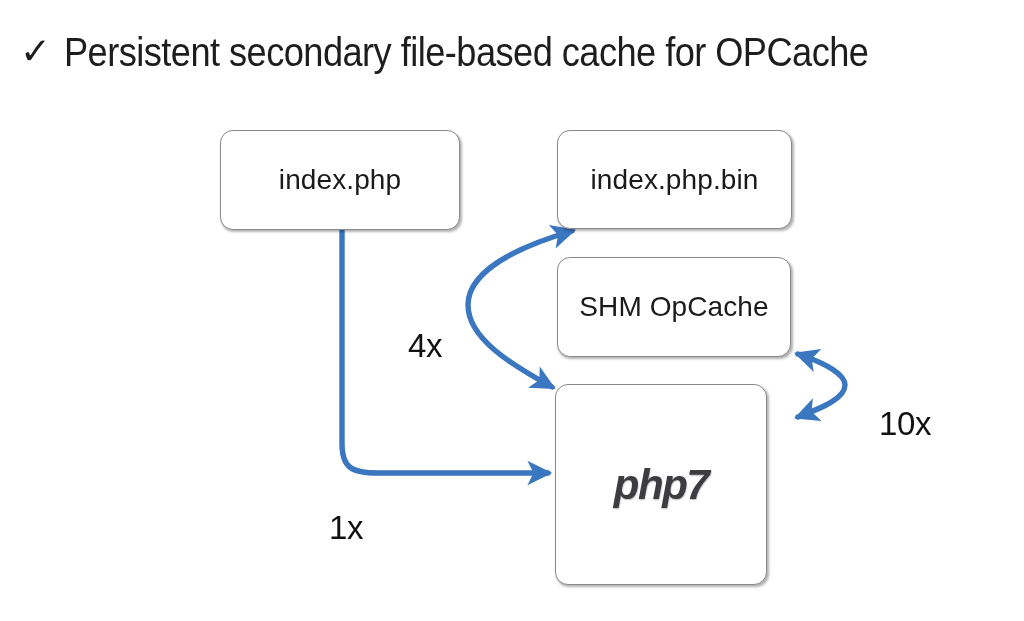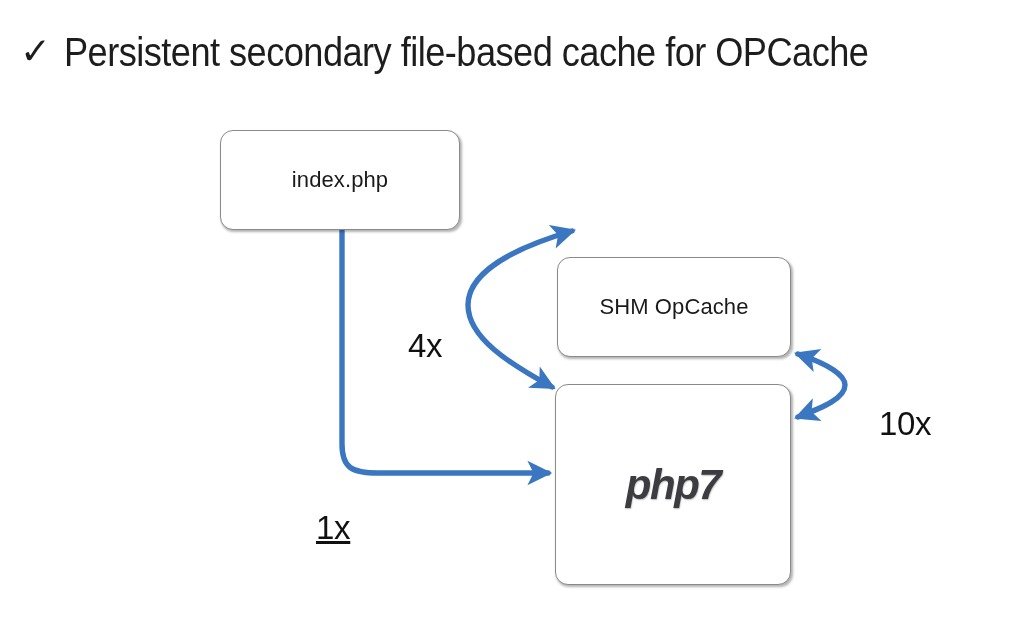--- a/index.html
+++ b/index.html
@@ -82,30 +82,30 @@
     border: 1.6px solid #8a8a8a;
     border-radius: 13px;
     box-shadow: 1.5px 2px 2.5px rgba(0,0,0,0.30);
     display: flex;
     align-items: center;
     justify-content: center;
     z-index: 2;
   }
   .node .node-label {
     font-family: "Liberation Sans", sans-serif;
-    font-size: 22px;
+    font-size: 28px;
     color: #1a1a1a;
     letter-spacing: 0.1px;
     white-space: nowrap;
   }
 
   #node-index-php      { left: 220px; top: 130px; width: 240px; height: 100px; }
   #node-index-php-bin  { left: 557px; top: 130px; width: 235px; height: 99px;  }
   #node-shm-opcache    { left: 557px; top: 257px; width: 234px; height: 100px; text-align: center; }
-  #node-php7           { left: 555px; top: 384px; width: 236px; height: 201px; }
+  #node-php7           { left: 555px; top: 384px; width: 212px; height: 201px; }
 
   #node-php7 .node-label {
     font-family: "Liberation Sans", sans-serif;
     font-style: italic;
     font-weight: bold;
     font-size: 42px;
     letter-spacing: -1.5px;
     color: #3c3c41;
     text-shadow: 0.5px 1px 1.5px rgba(0,0,0,0.28);
   }
@@ -115,21 +115,21 @@
     position: absolute;
     font-family: "Liberation Sans", sans-serif;
     font-size: 33px;
     color: #111111;
     letter-spacing: -0.3px;
     white-space: nowrap;
     z-index: 3;
     margin-top: 44px;
   }
   #label-4x  { left: 408px; top: 283px; }
-  #label-1x  { left: 316px; top: 465px; text-decoration: underline; }
+  #label-1x  { left: 329px; top: 465px; }
   #label-10x { left: 879px; top: 361px; }
 </style>
 </head>
 <body>
 
 <div id="slide">
 
   <div id="slide-title">
     <span class="check-mark">✓</span>
     <span class="title-text">Persistent secondary file-based cache for OPCache</span>
@@ -151,20 +151,23 @@
       <path d="M 342 231 L 342 444 C 342 468 352 473 378 473 L 548 473" fill="none" stroke="#3b76c0" stroke-width="5.4" stroke-linecap="round" marker-end="url(#ah)"></path>
 
         php7  (bulges to the RIGHT) --&gt;
       <path d="M 798 354 C 828 364 845 375 845 385 C 845 398 824 407 798 417" fill="none" stroke="#3b76c0" stroke-width="5.4" stroke-linecap="round" marker-start="url(#ah)" marker-end="url(#ah)"></path>
     </svg>
 
     <div class="node" id="node-index-php">
       <span class="node-label">index.php</span>
     </div>
 
+    <div class="node" id="node-index-php-bin">
+      <span class="node-label">index.php.bin</span>
+    </div>
 
     <div class="node" id="node-shm-opcache">
       <span class="node-label">SHM OpCache</span>
     </div>
 
     <div class="node" id="node-php7">
       <span class="node-label">php7</span>
     </div>
 
     <span class="edge-label" id="label-4x">4x</span>

